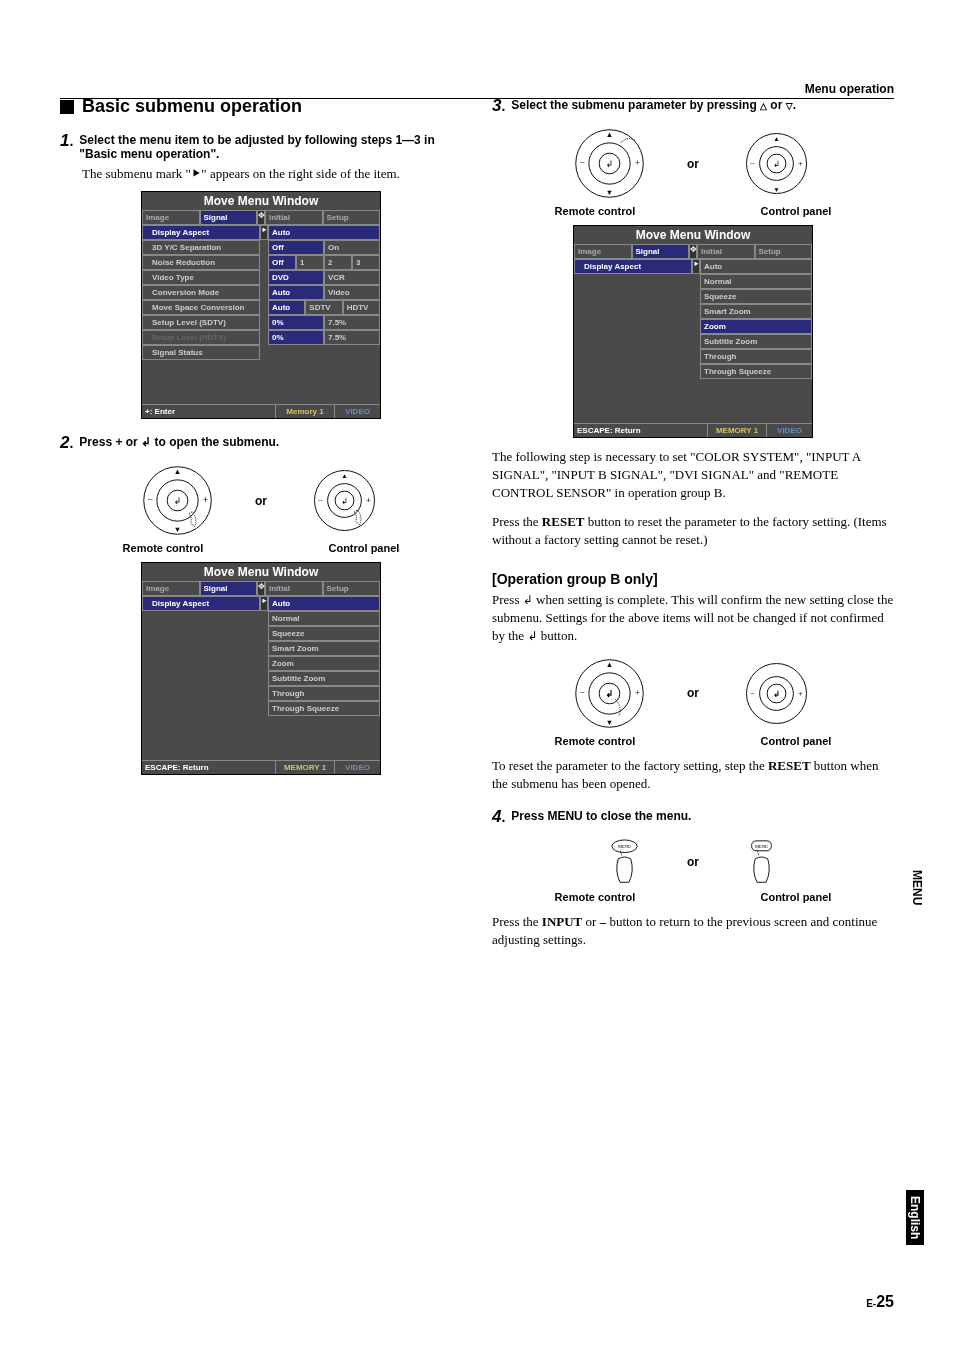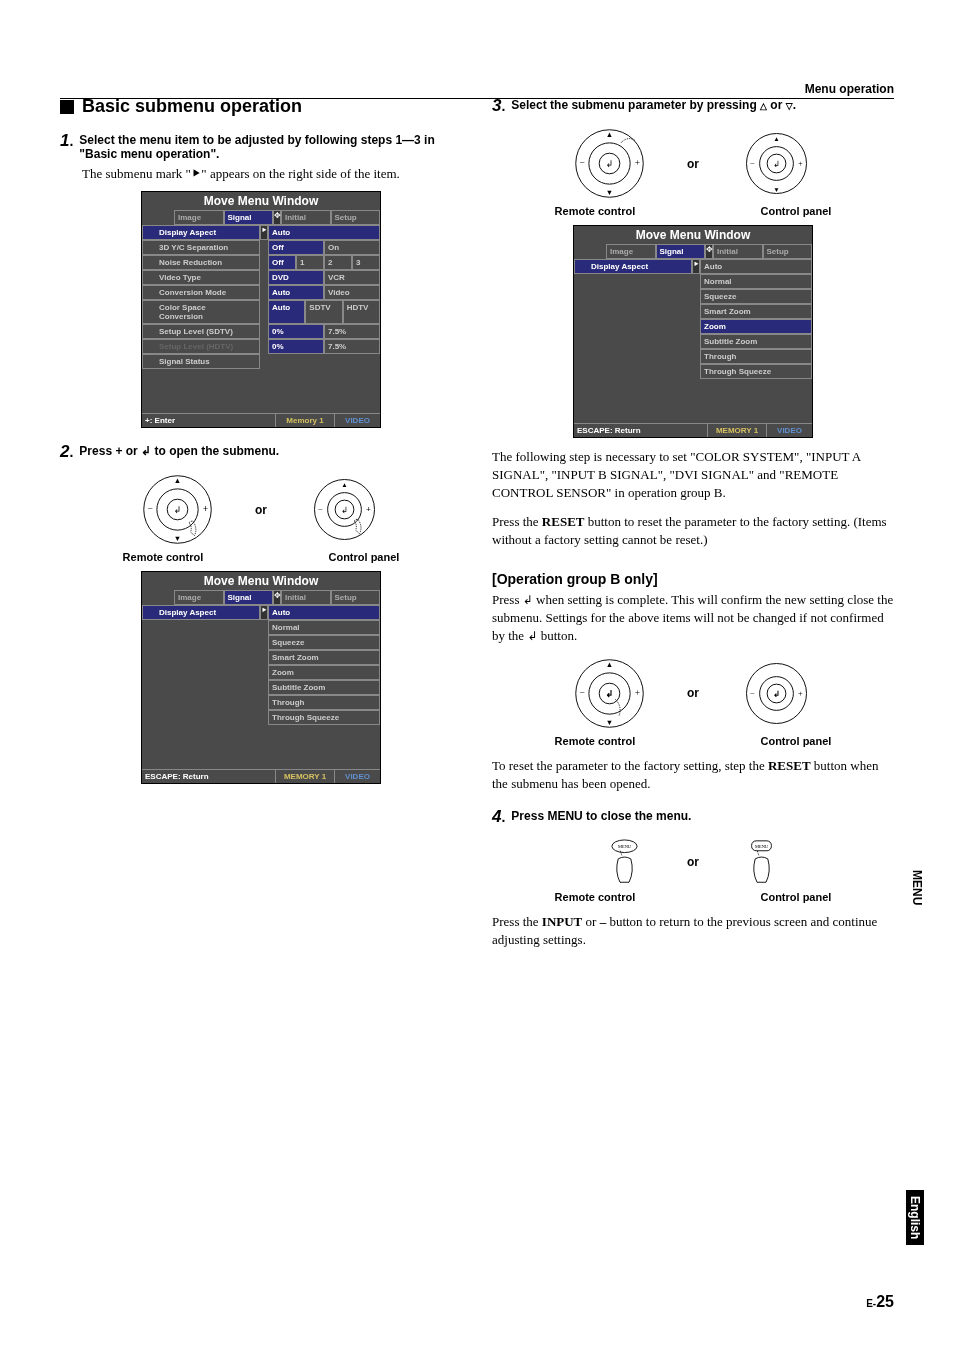--- a/index.html
+++ b/index.html
@@ -16,26 +16,26 @@
   .step-num { font-family: Arial, sans-serif; font-weight: bold; font-size: 17px; font-style: italic; }
   .step-dot { font-family: Arial, sans-serif; font-weight: bold; font-size: 14px; }
   .step-text { font-family: Arial, sans-serif; font-weight: bold; font-size: 12px; padding-top: 2px; }
   .body-text { font-family: "Times New Roman", serif; font-size: 13px; margin-top: 4px; margin-left: 22px; line-height: 1.4; }
   .body-text2 { font-family: "Times New Roman", serif; font-size: 13px; line-height: 1.4; margin-top: 10px; }
   .or-row { display: flex; align-items: center; justify-content: center; gap: 40px; margin: 10px 0 4px 0; }
   .or-text { font-family: Arial, sans-serif; font-weight: bold; font-size: 12px; }
   .label-row { display: flex; justify-content: space-around; font-family: Arial, sans-serif; font-weight: bold; font-size: 11px; margin-top: 2px; }
   .menu-window { border: 1px solid #000; background: #4a4a4a; color: #ccc; font-family: Arial, sans-serif; font-size: 8px; width: 240px; margin: 8px auto 0 auto; }
   .mw-title { text-align: center; color: #fff; font-weight: bold; padding: 2px 0; font-size: 12px; }
-  .mw-tabs { display: flex; padding-left: 32px; }
+  .mw-tabs { display: flex; }
   .mw-tab { flex: 1; border: 1px solid #888; padding: 2px 3px; color: #aaa; font-weight: bold; }
   .mw-tab.sel { background: #2a2a7a; color: #fff; }
   .mw-cursor { width: 8px; text-align: center; color: #fff; background: #333; border: 1px solid #888; font-size: 8px; line-height: 10px; }
   .mw-row { display: flex; }
-  .mw-label { width: 118px; border: 1px solid #888; padding: 2px 16px; color: #ccc; font-weight: bold; }
+  .mw-label { width: 118px; border: 1px solid #888; padding: 2px 9px; color: #ccc; font-weight: bold; }
   .mw-label.sel { background: #2a2a7a; color: #fff; }
   .mw-label.gray { color: #666; }
   .mw-opt { flex: 1; border: 1px solid #888; padding: 2px 3px; color: #ccc; font-weight: bold; }
   .mw-opt.sel { background: #2a2a7a; color: #fff; }
   .mw-spacer { height: 44px; background: #4a4a4a; }
   .mw-footer { display: flex; border-top: 1px solid #888; }
   .mw-foot-left { flex: 1; padding: 2px 3px; color: #fff; font-weight: bold; }
   .mw-foot-mid { width: 60px; border-left: 1px solid #888; border-right: 1px solid #888; text-align: center; padding: 2px 3px; color: #d4c060; font-weight: bold; }
   .mw-foot-right { width: 45px; text-align: center; padding: 2px 3px; color: #6090d0; font-weight: bold; }
   .dpad { width: 75px; height: 75px; }
@@ -106,21 +106,21 @@
             <div class="mw-opt sel">DVD</div>
             <div class="mw-opt ">VCR</div>
           </div>
           <div class="mw-row">
             <div class="mw-label  ">Conversion Mode</div>
             <div class="mw-cursor" style="background:#4a4a4a;border:none"></div>
             <div class="mw-opt sel">Auto</div>
             <div class="mw-opt ">Video</div>
           </div>
           <div class="mw-row">
-            <div class="mw-label  ">Color Space Conversion</div>
+            <div class="mw-label  ">Move Space Conversion</div>
             <div class="mw-cursor" style="background:#4a4a4a;border:none"></div>
             <div class="mw-opt sel">Auto</div>
             <div class="mw-opt ">SDTV</div>
             <div class="mw-opt ">HDTV</div>
           </div>
           <div class="mw-row">
             <div class="mw-label  ">Setup Level (SDTV)</div>
             <div class="mw-cursor" style="background:#4a4a4a;border:none"></div>
             <div class="mw-opt sel">0%</div>
             <div class="mw-opt ">7.5%</div>

